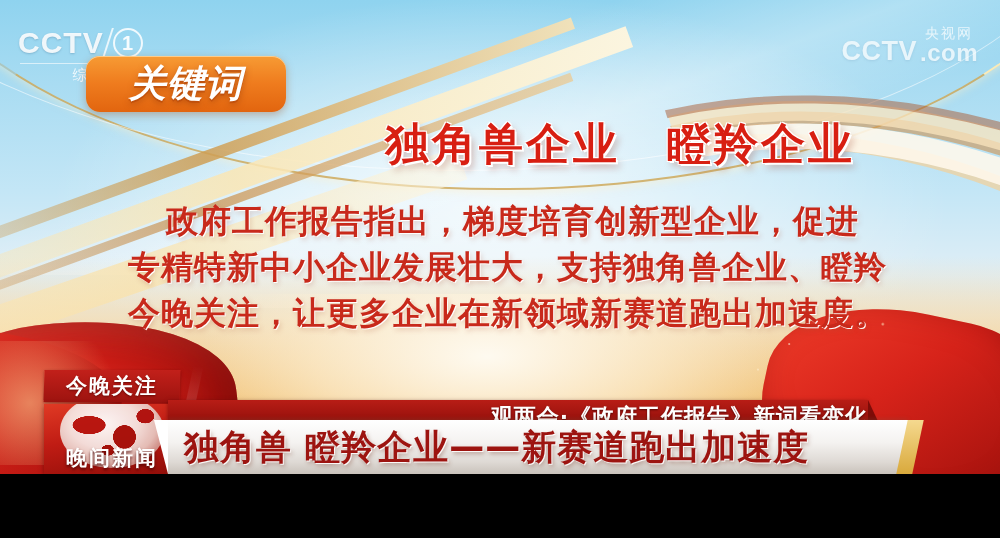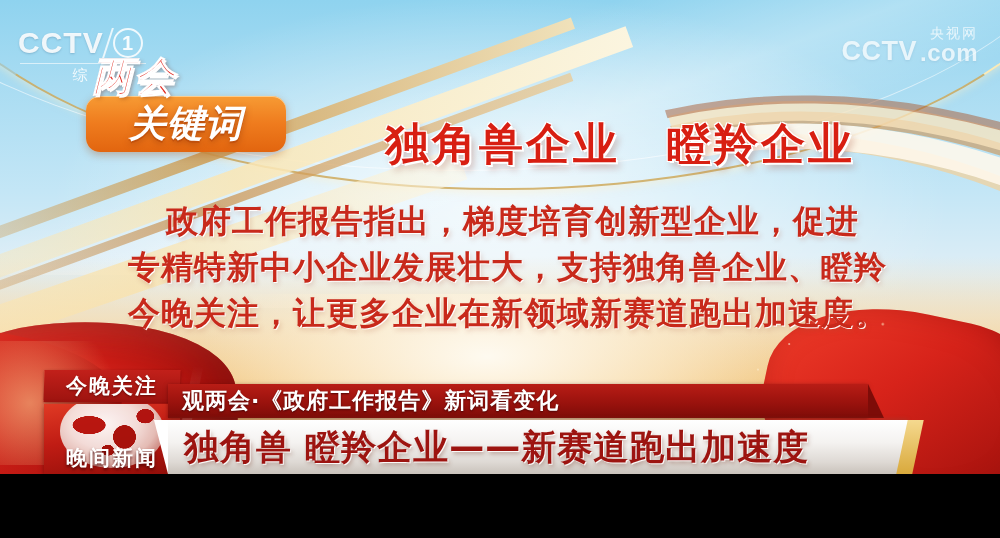--- a/index.html
+++ b/index.html
@@ -122,21 +122,21 @@
     display:flex; align-items:center; justify-content:center;
   }
   .cctv1-rule { width:126px; height:1px; background:rgba(255,255,255,.6); margin:3px 0 2px 2px; }
   .cctv1-sub { text-align:center; width:126px; font-size:15px; color:rgba(255,255,255,.85); letter-spacing:2px; }
 
   
   #cctv-com { position:absolute; right:22px; top:26px; text-align:right; opacity:.72; }
   .cc-main { font-size:27px; font-weight:700; color:#fff; letter-spacing:.5px; line-height:1; text-shadow:0 1px 3px rgba(120,160,190,.4); }
   .cc-cn { font-size:14px; color:#fff; letter-spacing:2px; line-height:1; margin-bottom:1px; }
   .cc-wrap { display:flex; align-items:flex-end; gap:3px; justify-content:flex-end; }
-  .cc-right { text-align:right; }
+  .cc-right { text-align:center; }
 
   
   #kw-badge { position:absolute; left:86px; top:56px; width:215px; height:118px; }
   .kw-top {
     font-size:40px; font-weight:700; letter-spacing:2px;
     color:#e0241a; font-style:italic;
     -webkit-text-stroke:1px #fff;
     text-shadow:2px 2px 0 #fff, 3px 3px 4px rgba(120,40,20,.45);
     line-height:1; margin-left:6px;
     font-family:"DejaVu Sans",sans-serif;
@@ -214,24 +214,25 @@
   }
   .prog-name {
     position:absolute; left:0; bottom:2px; width:100%; text-align:center;
     font-size:21px; font-weight:700; color:#fff; letter-spacing:2px;
     text-shadow:0 2px 3px rgba(70,4,2,.85);
     font-family:"DejaVu Sans",sans-serif;
   }
 
   
   #subtitle-bar {
-    position:absolute; left:168px; bottom:56px; width:700px; height:34px;
+    position:absolute; left:168px; bottom:40px; width:700px; height:34px;
     background:linear-gradient(180deg,#b81d16 0%,#9a120d 55%,#7d0c08 100%);
     display:flex; align-items:center; padding-left:14px;
     box-shadow:0 1px 4px rgba(70,4,2,.5);
+    justify-content:flex-end;
   }
   #subtitle-bar:after {
     content:""; position:absolute; right:-16px; top:0; width:0; height:0;
     border-top:34px solid transparent; border-left:16px solid #7d0c08;
   }
   .subtitle-text {
     font-size:22px; font-weight:700; color:#fff; letter-spacing:1px;
     white-space:nowrap; text-shadow:0 1px 2px rgba(60,4,2,.8);
     font-family:"DejaVu Sans",sans-serif;
   }
@@ -309,21 +310,20 @@
     <div class="cc-wrap">
       <span class="cc-main">CCTV</span>
       <span class="cc-right">
         <span class="cc-cn" style="display:block">央视网</span>
         <span class="cc-main" style="font-size:24px">.com</span>
       </span>
     </div>
   </div>
 
   <div id="kw-badge">
-    <div class="kw-top">两会</div>
     <div class="kw-pill">
       <span class="kw-pill-text">关键词</span>
     </div>
   </div>
 
   <div id="kw-title">独角兽企业　瞪羚企业</div>
 
   <div id="kw-body">
     <div class="body-line bl-1">政府工作报告指出，梯度培育创新型企业，促进</div>
     <div class="body-line bl-2">专精特新中小企业发展壮大，支持独角兽企业、瞪羚</div>

